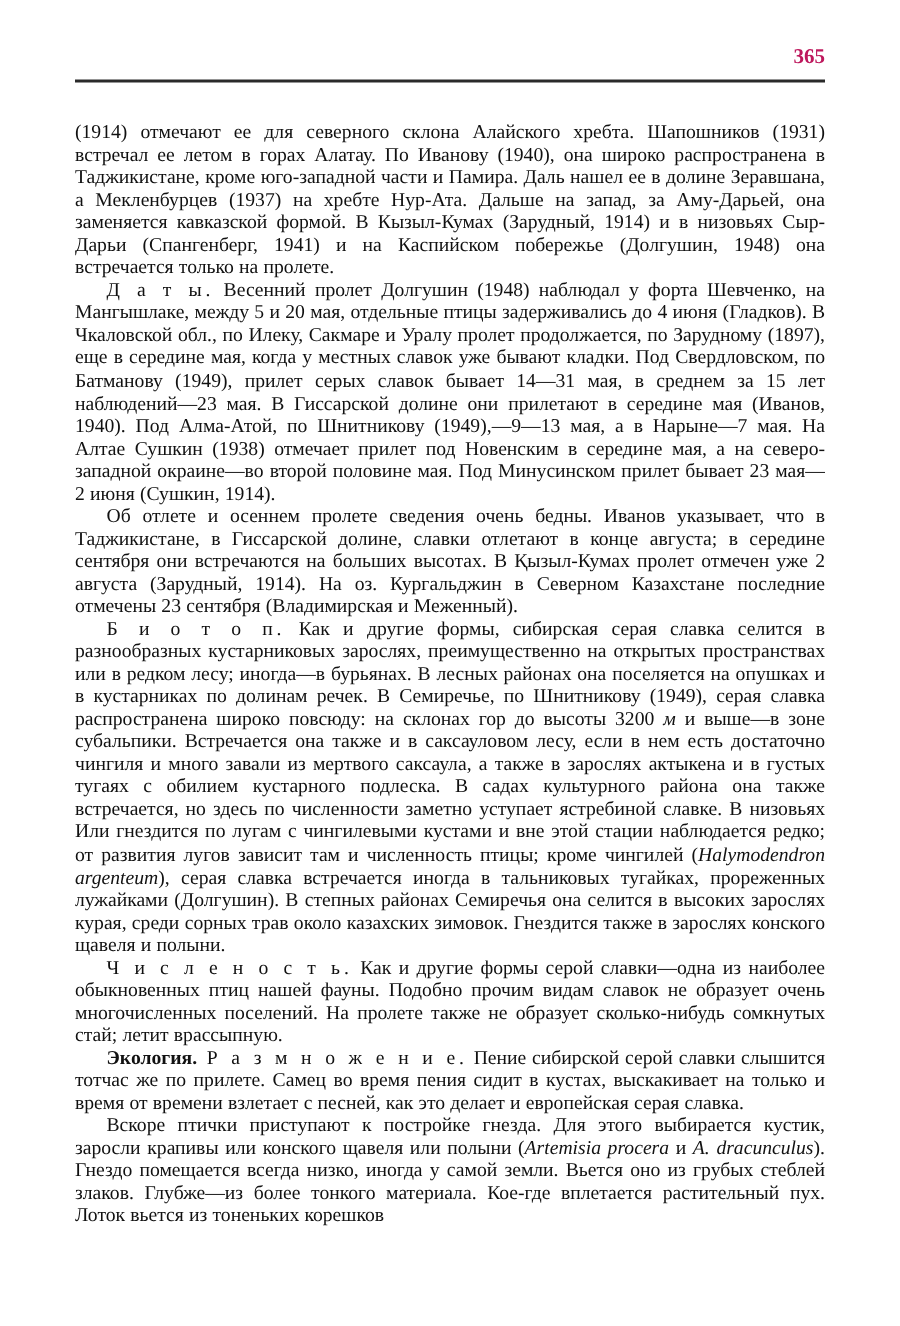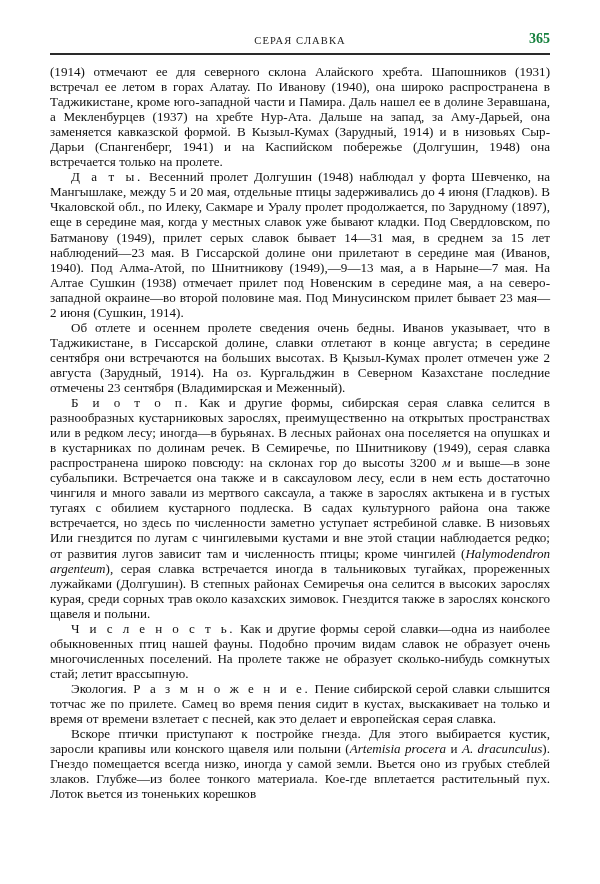--- a/index.html
+++ b/index.html
@@ -37,66 +37,65 @@
     font-weight: normal;
     color: #1a1a1a;
     line-height: 14px;
   }
   .running-head-folio {
     position: absolute;
     right: 0;
     top: -3px;
     font-size: 14px;
     font-weight: bold;
-    color: #15803d;
+    color: #be185d;
     line-height: 16px;
   }
   .rule {
     width: 500px;
     margin: 3px auto 0 auto;
     height: 2px;
     background: #2a2a2a;
     border: 0;
   }
   .body-col {
     width: 500px;
-    margin: 0 auto;
+    margin: 16px auto;
     padding-top: 9px;
   }
   p.para {
     margin: 0;
     font-size: 13.1px;
     line-height: 15.05px;
     text-align: justify;
     text-justify: inter-word;
     text-indent: 21px;
     word-spacing: 0.2px;
     -webkit-hyphens: none;
     hyphens: none;
   }
   p.para.noindent {
     text-indent: 0;
   }
   .spaced {
     letter-spacing: 2.6px;
   }
   .bold {
-    font-weight: normal;
+    font-weight: bold;
   }
   .ital {
     font-style: italic;
   }
 </style>
 </head>
 <body>
 
 <div class="page">
 
   <div class="running-head">
-    <div class="running-head-title">СЕРАЯ СЛАВКА</div>
     <div class="running-head-folio">365</div>
   </div>
   <div class="rule"></div>
 
   <div class="body-col">
 
     <p class="para noindent"><span>(1914) отмечают ее для северного склона Алайского хребта. Шапошников (1931) встречал ее летом в горах Алатау. По Иванову (1940), она широко распространена в Таджикистане, кроме юго-западной части и Памира. Даль нашел ее в долине Зеравшана, а Мекленбурцев (1937) на хребте Нур-Ата. Дальше на запад, за Аму-Дарьей, она заменяется кавказской формой. В Кызыл-Кумах (Зарудный, 1914) и в низовьях Сыр-Дарьи (Спангенберг, 1941) и на Каспийском побережье (Долгушин, 1948) она встречается только на пролете.</span></p>
 
 
     <p class="para"><span class="spaced">Д а т ы.</span><span> Весенний пролет Долгушин (1948) наблюдал у форта Шевченко, на Мангышлаке, между 5 и 20 мая, отдельные птицы задерживались до 4 июня (Гладков). В Чкаловской обл., по Илеку, Сакмаре и Уралу пролет продолжается, по Зарудному (1897), еще в середине мая, когда у местных славок уже бывают кладки. Под Свердловском, по Батманову (1949), прилет серых славок бывает 14—31 мая, в среднем за 15 лет наблюдений—23 мая. В Гиссарской долине они прилетают в середине мая (Иванов, 1940). Под Алма-Атой, по Шнитникову (1949),—9—13 мая, а в Нарыне—7 мая. На Алтае Сушкин (1938) отмечает прилет под Новенским в середине мая, а на северо-западной окраине—во второй половине мая. Под Минусинском прилет бывает 23 мая—2 июня (Сушкин, 1914).</span></p>

